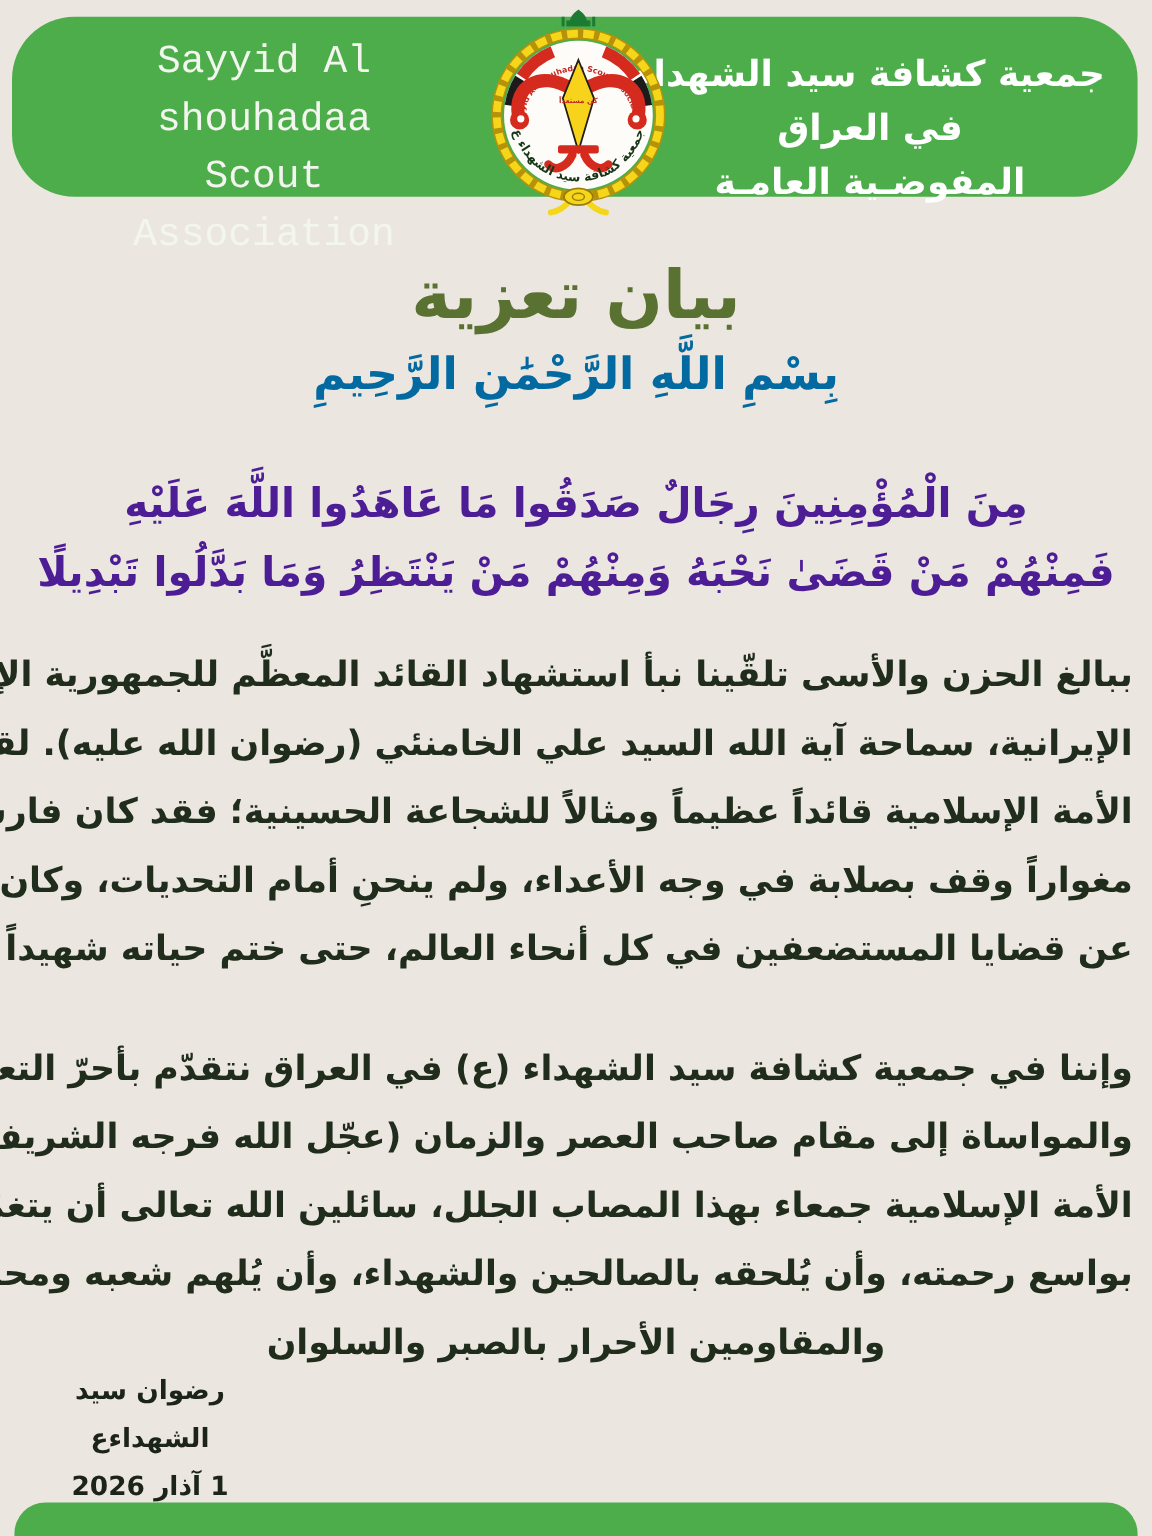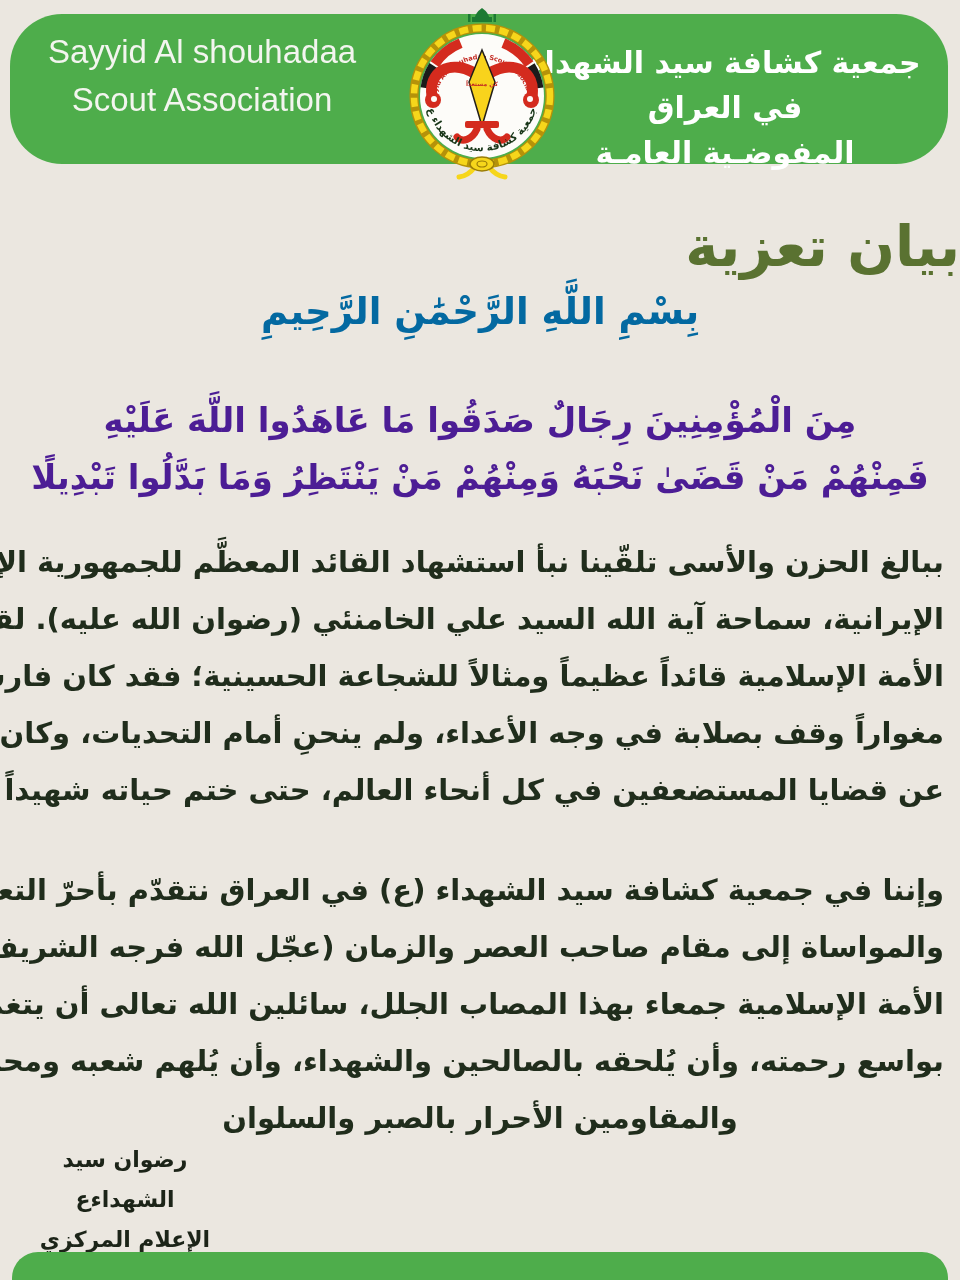--- a/index.html
+++ b/index.html
@@ -3,29 +3,29 @@
 <meta charset="utf-8">
 <style>
   * { margin:0; padding:0; box-sizing:border-box; }
   html,body { width:960px; height:1280px; }
   body { font-family:"DejaVu Sans", sans-serif; }
   .page { position:relative; width:960px; height:1280px; background:#ebe7e0; overflow:hidden; }
 
   
   .header-bar { position:absolute; left:10px; top:14px; width:938px; height:150px;
                 background:#4ead4b; border-radius:52px; }
-  .header-en { position:absolute; left:42px; top:28px; width:320px; text-align:center;
+  .header-en { position:absolute; left:60px; top:28px; width:320px; text-align:center;
                color:#f3f5ef; font-size:33px; line-height:48px; font-weight:400;
-               font-family:Liberation Sans, sans-serif; }
+               font-family:Liberation Mono, monospace; }
   .header-ar { position:absolute; right:30px; top:40px; width:410px; text-align:center;
                direction:rtl; color:#ffffff; font-size:30px; font-weight:bold; line-height:45px; }
   .logo-wrap { position:absolute; left:388px; top:2px; width:188px; height:188px; }
 
   
-  .doc-title { position:absolute; top:214px; left:0; right:0; text-align:right;
+  .doc-title { position:absolute; top:214px; left:0; right:0; text-align:center;
                font-size:56px; font-weight:bold; color:#5a7231; direction:rtl; }
   .basmala   { position:absolute; top:290px; left:0; right:0; text-align:center;
                font-size:37px; font-weight:bold; color:#0369a1; direction:rtl; }
   .verse     { position:absolute; top:392px; left:16px; right:16px; text-align:center;
                direction:rtl; font-size:34px; font-weight:bold; color:#4c1d95; line-height:57px; }
   .para      { position:absolute; left:16px; right:16px; direction:rtl;
                font-weight:bold; font-size:29px; color:#202d1c; }
   .para-line { height:57px; line-height:57px; white-space:nowrap;
                text-align:justify; text-align-last:justify; }
   .line-center { text-align:left; text-align-last:center; }
@@ -128,19 +128,18 @@
   <div class="para para2">
     <div class="para-line">وإننا في جمعية كشافة سيد الشهداء (ع) في العراق نتقدّم بأحرّ التعازي</div>
     <div class="para-line">والمواساة إلى مقام صاحب العصر والزمان (عجّل الله فرجه الشريف)، وإلى</div>
     <div class="para-line">الأمة الإسلامية جمعاء بهذا المصاب الجلل، سائلين الله تعالى أن يتغمّده</div>
     <div class="para-line">بواسع رحمته، وأن يُلحقه بالصالحين والشهداء، وأن يُلهم شعبه ومحبيه</div>
     <div class="para-line line-center">والمقاومين الأحرار بالصبر والسلوان</div>
   </div>
 
   <div class="signature">
     <div>رضوان سيد الشهداءع</div>
-    <div>الإعلام المركزي</div>
     <div>1 آذار 2026</div>
   </div>
 
   <div class="footer-bar"></div>
 
 </div>
 
 </body></html>

